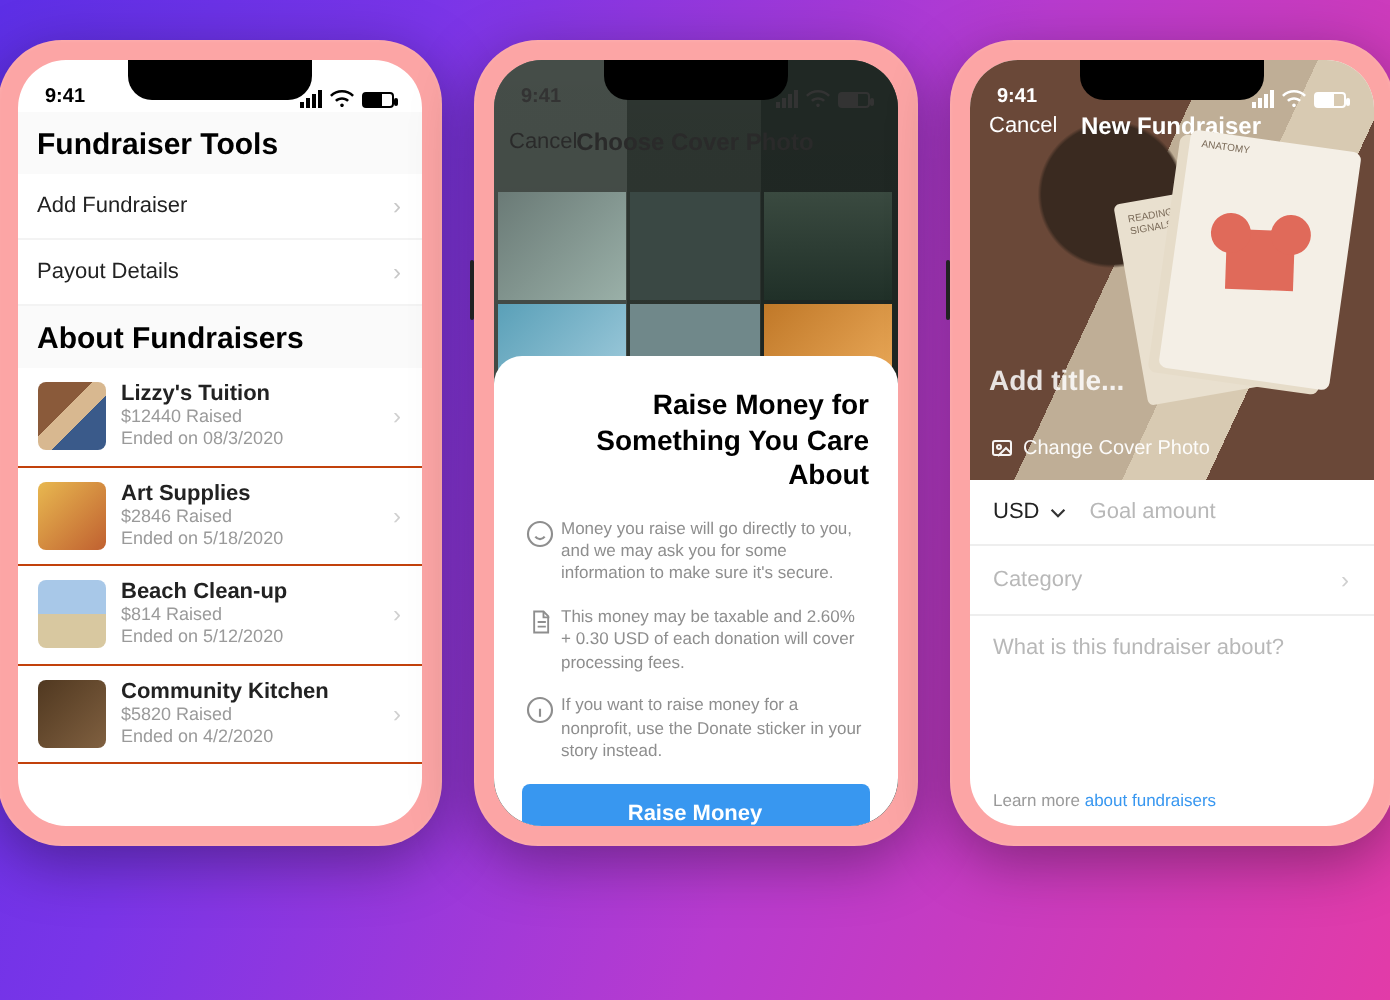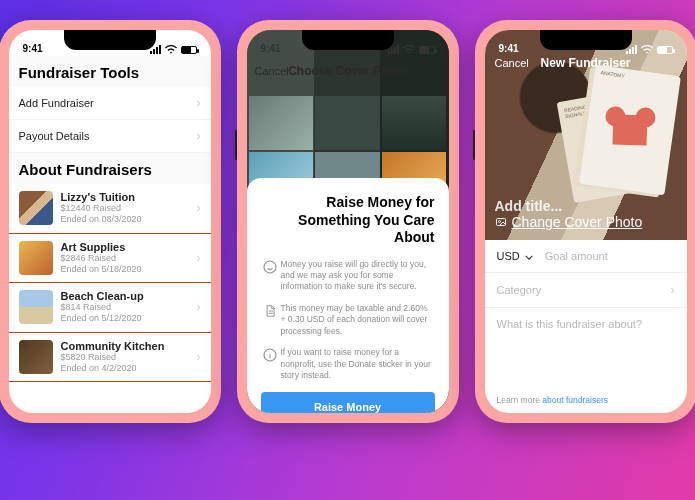--- a/index.html
+++ b/index.html
@@ -120,21 +120,21 @@
   .hero .poster2 {
     position:absolute; right:56px; top:66px; width:66px; height:102px;
     background:#e9e0cf; border-radius:3px; transform:rotate(-10deg);
     font-size:5px; color:#7a6a58; padding:6px; line-height:1.25;
   }
   .navbar3 { position:absolute; top:26px; left:0; right:0; display:flex; align-items:center; justify-content:center; color:#fff; }
   .navbar3 .title{font-size:12px;font-weight:700;}
   .navbar3 .cancel{position:absolute;left:10px;font-size:11px;}
   .hero-bottom { position:absolute; left:10px; bottom:10px; }
   .add-title { font-size:14px; font-weight:600; opacity:.85; }
-  .change-cover { display:flex; align-items:center; gap:5px; font-size:14px; margin-top:0; opacity:.95;text-decoration:underline; }
+  .change-cover { display:flex; align-items:center; gap:5px; font-size:10px; margin-top:20px; opacity:.95; }
   .formrow { display:flex; align-items:center; border-bottom:1px solid #eee; padding:10px 12px; font-size:11px; }
   .formrow .lbl-cur { font-weight:400; color:#222; margin-right:12px; }
   .formrow .ph { color:#b8b8b8; flex:1; }
   .formrow .chev { color:#cfcfcf; font-size:12px; }
   .learn { font-size:8.5px; padding:8px 12px; color:#9a9a9a; }
   .learn a { color:#3897f0; text-decoration:none; }
 
   svg { display:block; }
 </style>
 </head>

